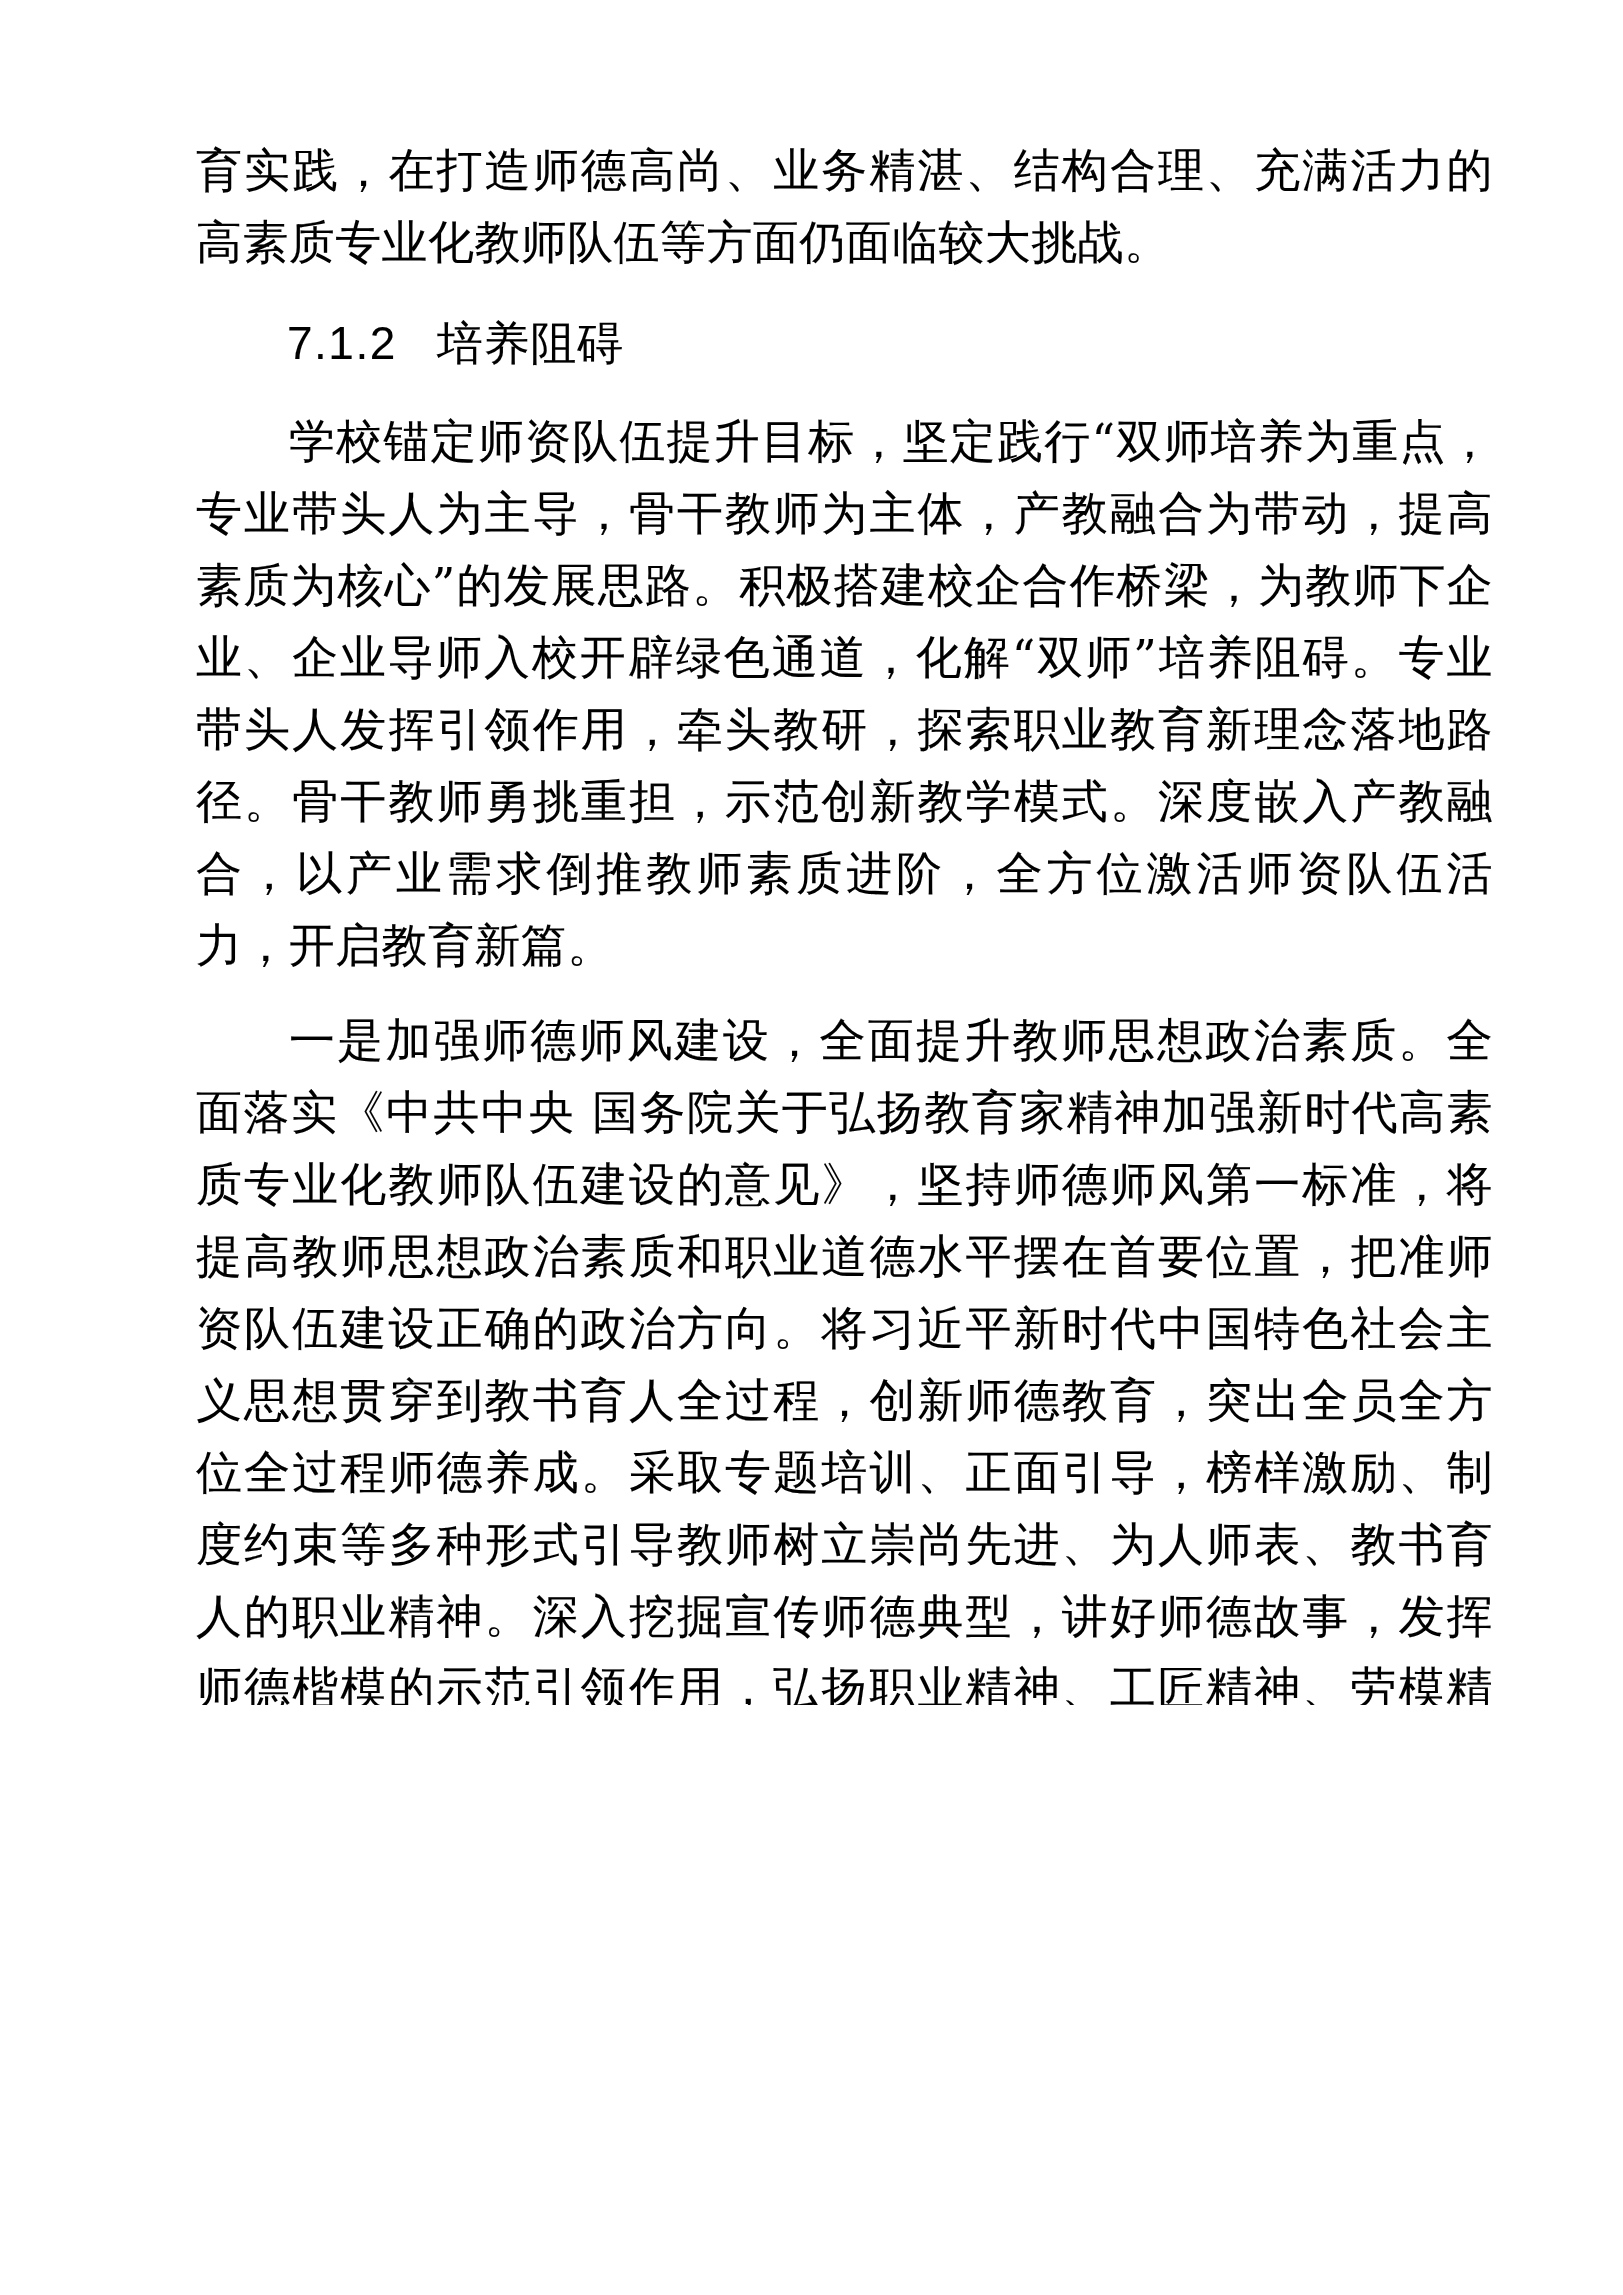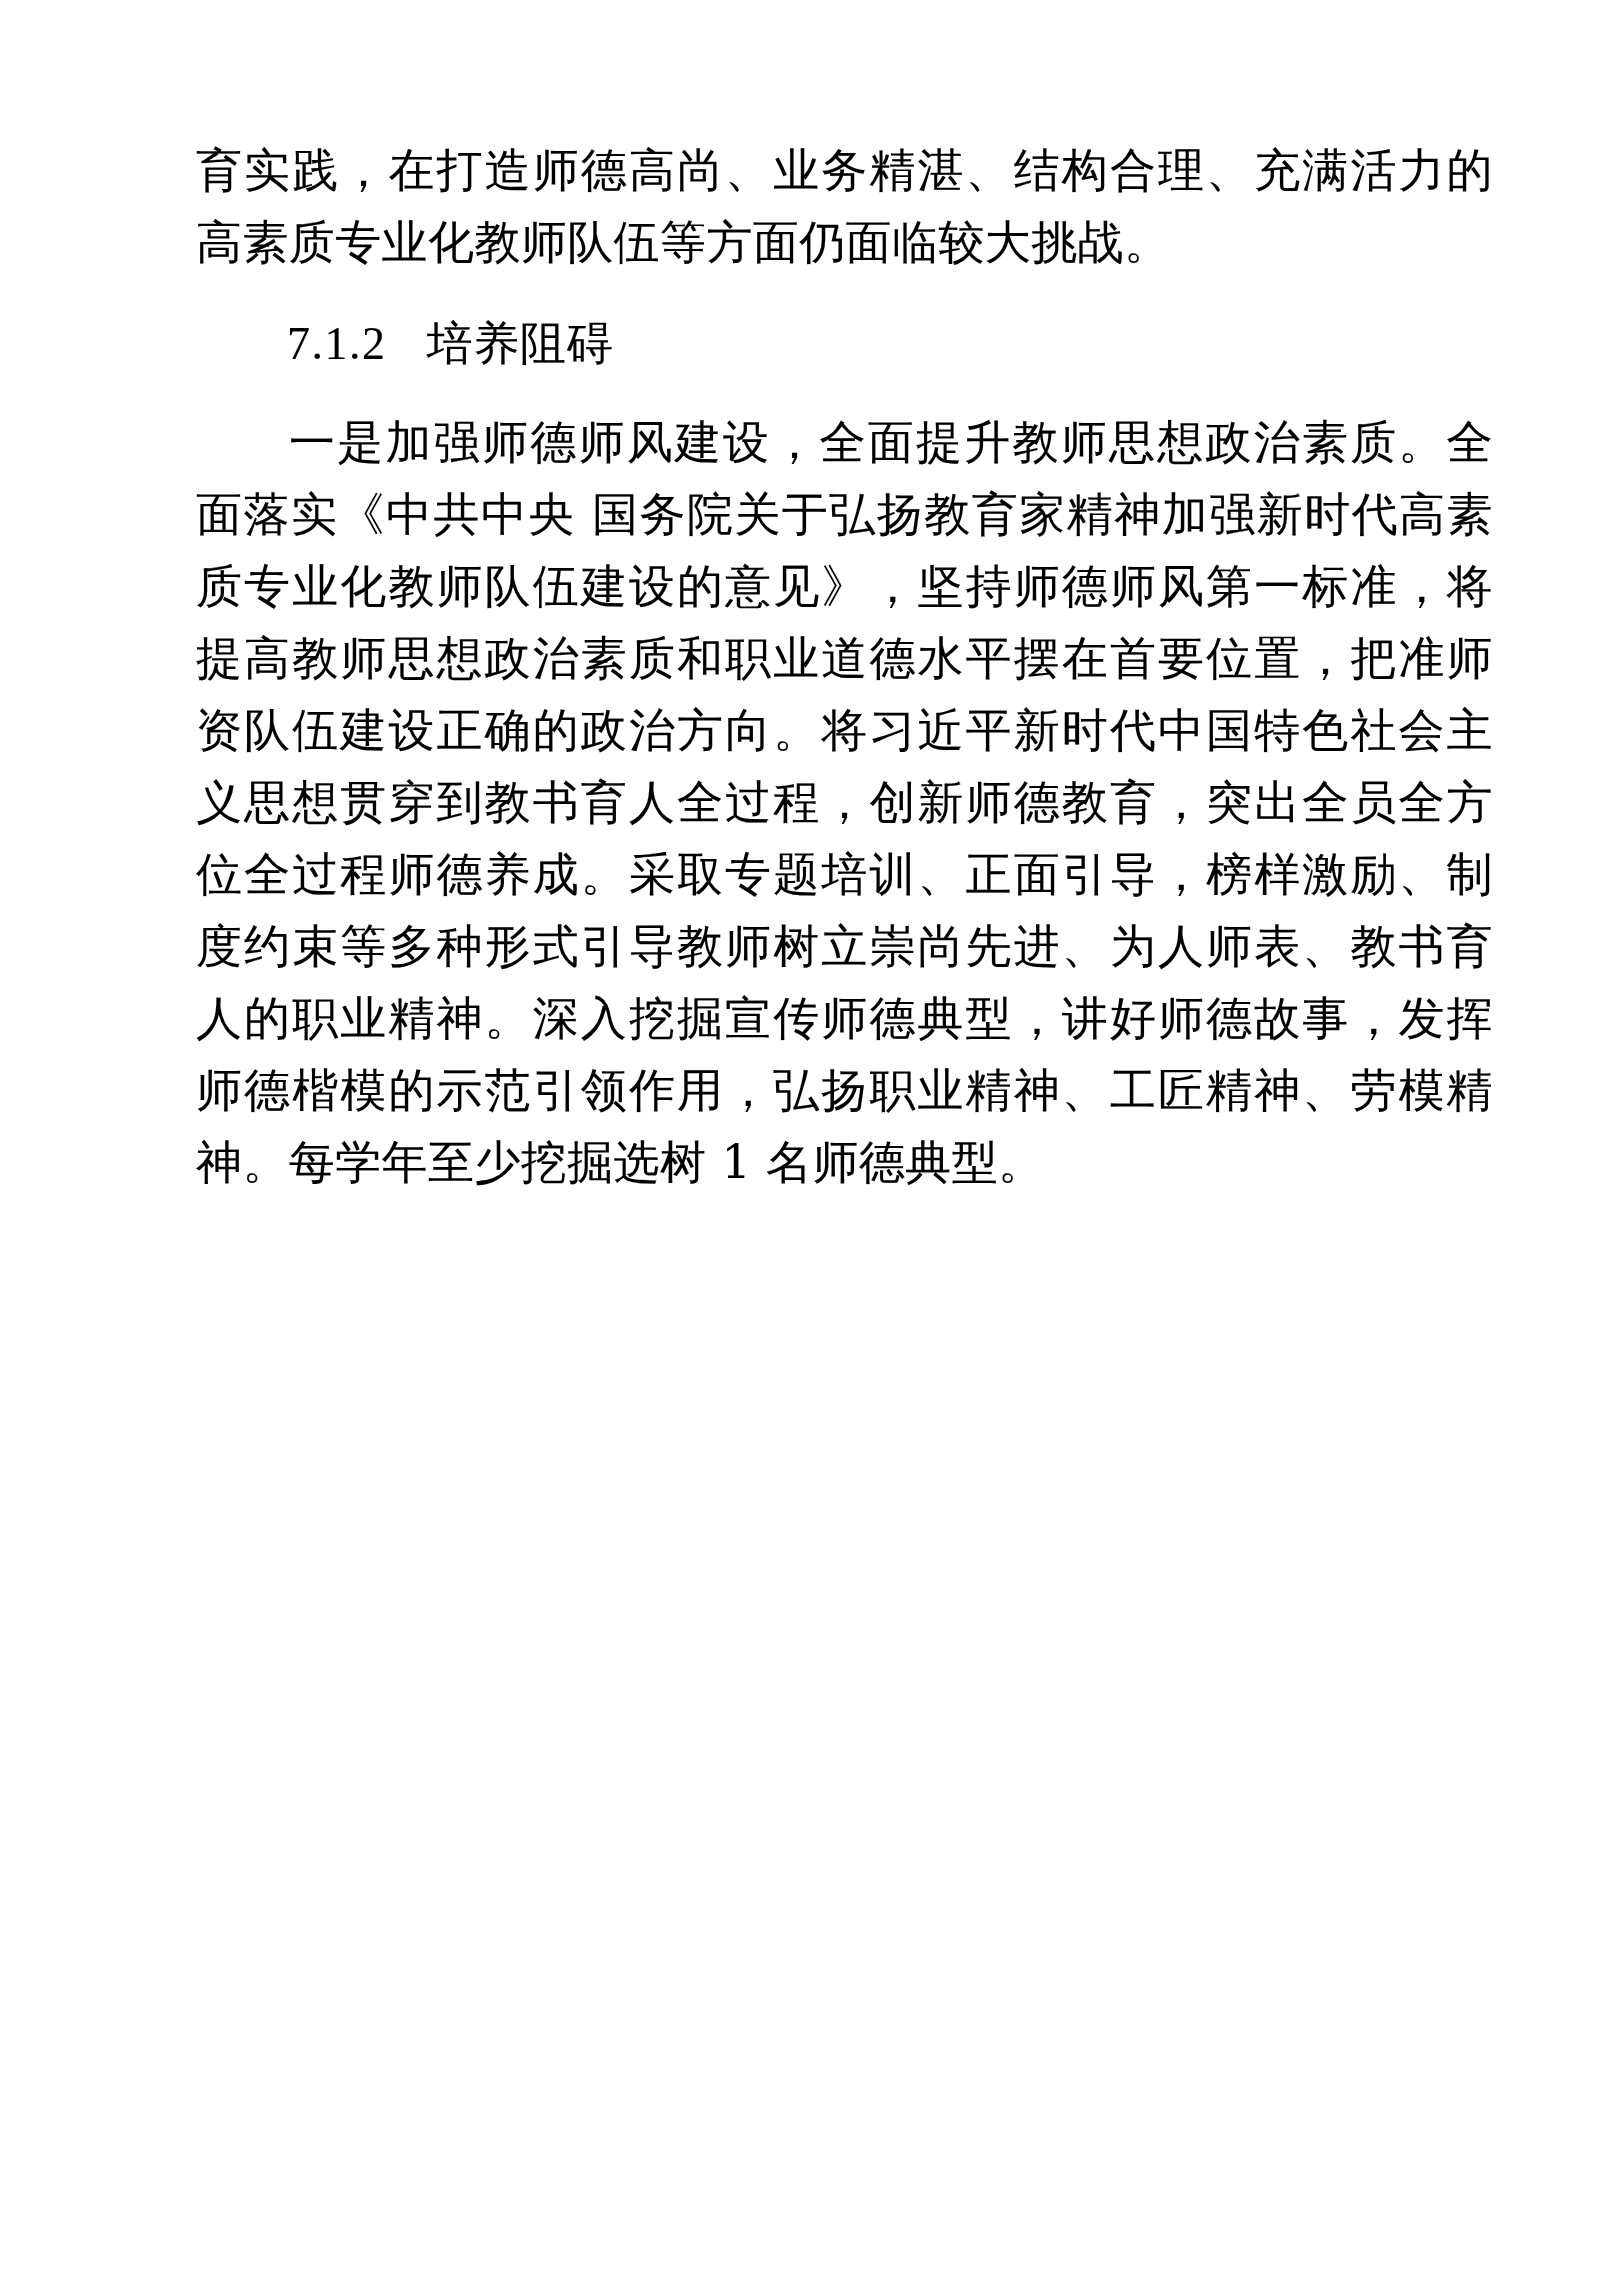--- a/index.html
+++ b/index.html
@@ -45,21 +45,21 @@
   }
 
   .heading {
     margin: 29px 0 26px 0;
     text-indent: 0;
     padding-left: 91px;
     text-align: left;
     letter-spacing: 0.8px;
   }
   .heading .num {
-    font-family: Liberation Serif, serif;
+    font-family: Liberation Sans, sans-serif;
     letter-spacing: 1.5px;
   }
   .heading .gap {
     display: inline-block;
     width: 40px;
   }
 
   .para {
     margin: 0 0 0 0;
     text-indent: 93px;
@@ -91,20 +91,21 @@
 
 <div class="page">
   <div class="content">
 
     <p class="cont-line">育实践，在打造师德高尚、业务精湛、结构合理、充满活力的高素质专业化教师队伍等方面仍面临较大挑战。</p>
 
     <h2 class="heading">
       <span class="num">7.1.2</span><span class="gap"></span><span>培养阻碍</span>
     </h2>
 
+    <p class="para">学校锚定师资队伍提升目标，坚定践行“双师培养为重点，专业带头人为主导，骨干教师为主体，产教融合为带动，提高素质为核心”的发展思路。积极搭建校企合作桥梁，为教师下企业、企业导师入校开辟绿色通道，化解“双师”培养阻碍。专业带头人发挥引领作用，牵头教研，探索职业教育新理念落地路径。骨干教师勇挑重担，示范创新教学模式。深度嵌入产教融合，以产业需求倒推教师素质进阶，全方位激活师资队伍活力，开启教育新篇。</p>
 
     <p class="para">一是加强师德师风建设，全面提升教师思想政治素质。全面落实《中共中央 国务院关于弘扬教育家精神加强新时代高素质专业化教师队伍建设的意见》，坚持师德师风第一标准，将提高教师思想政治素质和职业道德水平摆在首要位置，把准师资队伍建设正确的政治方向。将习近平新时代中国特色社会主义思想贯穿到教书育人全过程，创新师德教育，突出全员全方位全过程师德养成。采取专题培训、正面引导，榜样激励、制度约束等多种形式引导教师树立崇尚先进、为人师表、教书育人的职业精神。深入挖掘宣传师德典型，讲好师德故事，发挥师德楷模的示范引领作用，弘扬职业精神、工匠精神、劳模精神。每学年至少挖掘选树 1 名师德典型。</p>
 
 
   </div>
 
   <div class="pagenum">79</div>
 </div>
 
 

